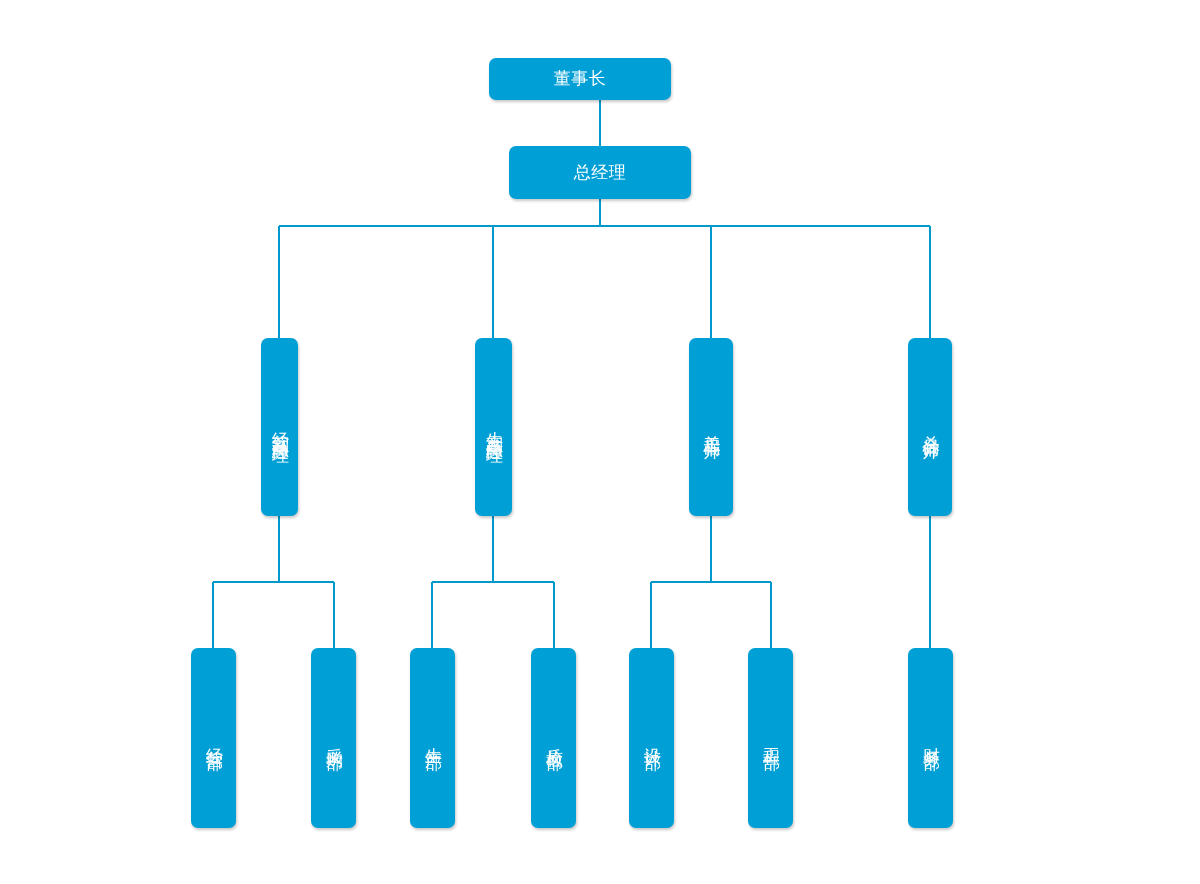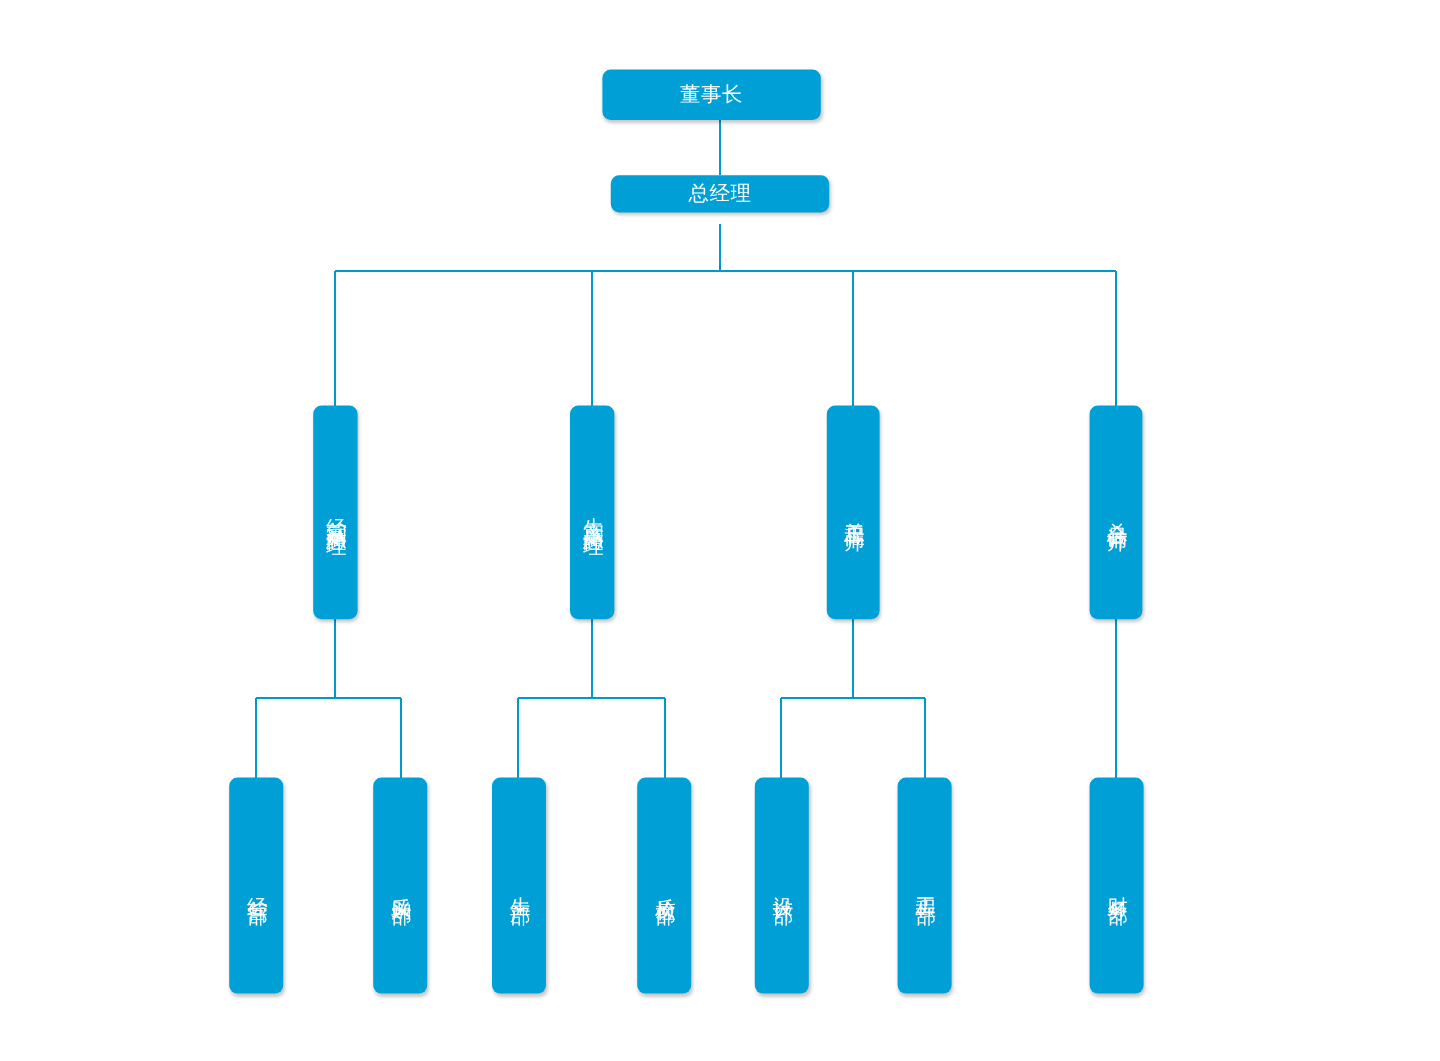--- a/index.html
+++ b/index.html
@@ -84,25 +84,25 @@
 
       <path d="M711,516 L711,582"></path>
       <path d="M651,582 L771,582"></path>
       <path d="M651,582 L651,648"></path>
       <path d="M771,582 L771,648"></path>
 
       <path d="M930,516 L930,648"></path>
     </g>
   </svg>
 
-  <div class="node-box horizontal" style="left:502px; top:58px; width:182px; height:42px;">
+  <div class="node-box horizontal" style="left:489px; top:58px; width:182px; height:42px;">
     <span class="node-label">董事长</span>
   </div>
 
-  <div class="node-box horizontal" style="left:509px; top:146px; width:182px; height:31px;">
+  <div class="node-box horizontal" style="left:509px; top:146px; width:182px; height:53px;">
     <span class="node-label">总经理</span>
   </div>
 
   <div class="node-box vertical" style="left:261px; top:338px; width:37px; height:178px;">
     <span class="node-label">经营副总经理</span>
   </div>
 
   <div class="node-box vertical" style="left:475px; top:338px; width:37px; height:178px;">
     <span class="node-label">生产副总经理</span>
   </div>

